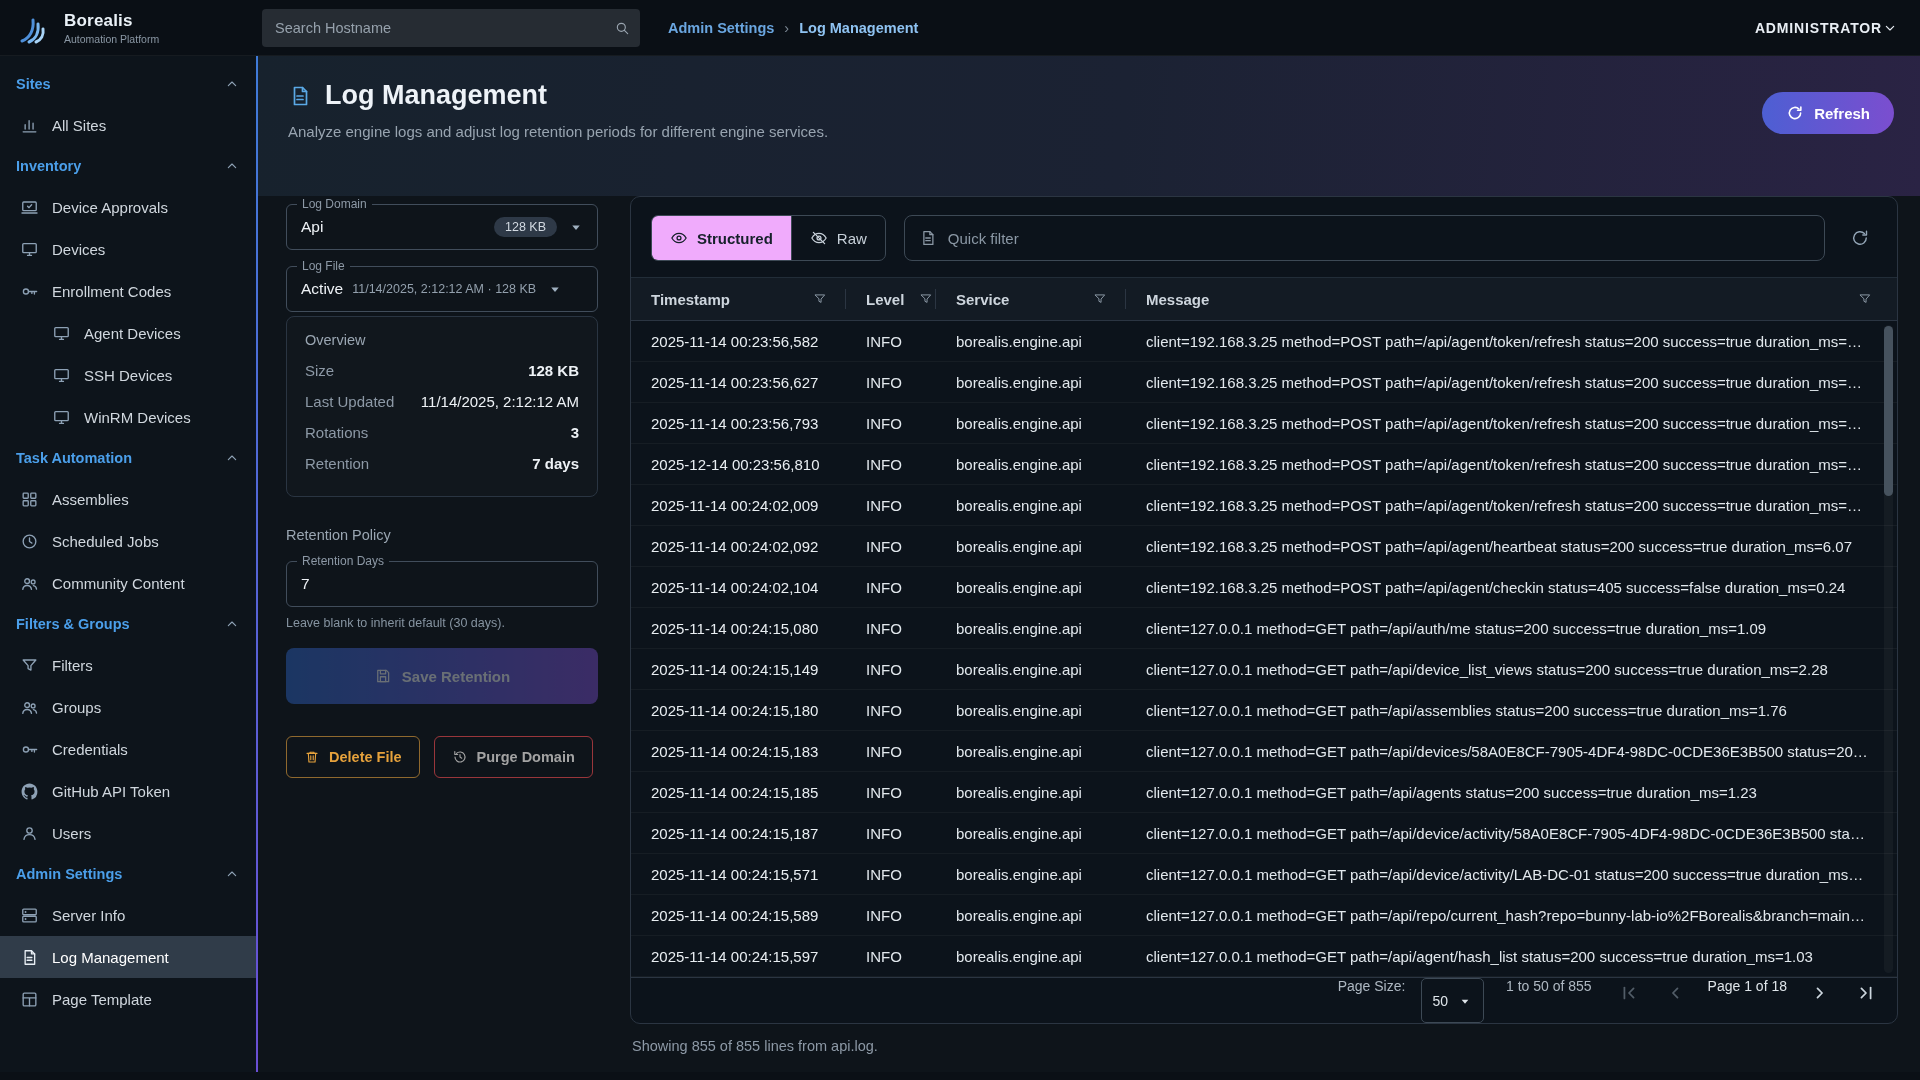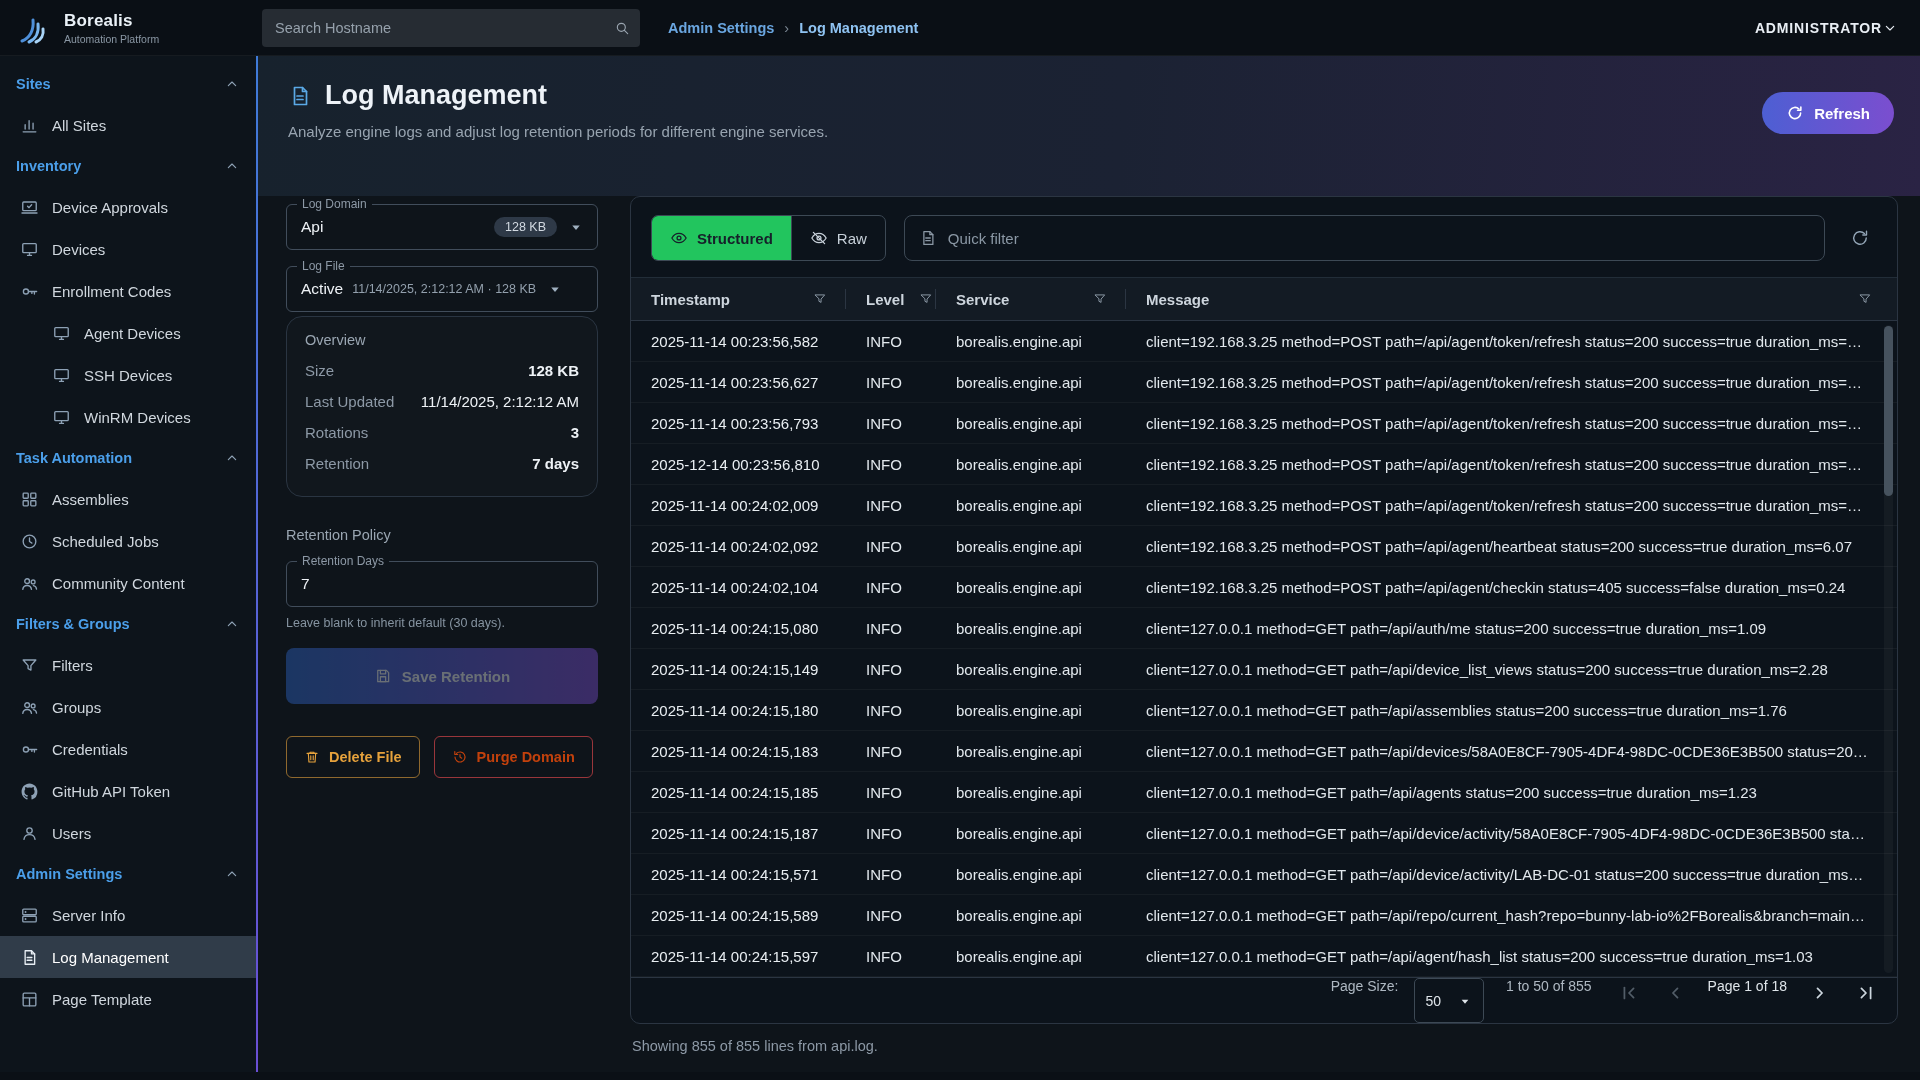--- a/index.html
+++ b/index.html
@@ -66,51 +66,51 @@
     display:flex; align-items:center; padding:0 12px 0 14px; background:transparent; }
   .field-label { position:absolute; top:-8px; left:10px; background:#0e141a; padding:0 5px;
     font-size:12px; color:#8d99a6; white-space:nowrap; }
   .field-value { font-size:15.5px; color:#eef2f6; white-space:nowrap; }
   .field-meta { font-size:12.5px; color:#93a0ad; margin-left:9px; white-space:nowrap; overflow:hidden; }
   .chip { margin-left:auto; background:#2e3947; color:#d3dae2; font-size:12.5px; border-radius:11px;
     padding:3px 11px; white-space:nowrap; }
   .caret { color:#9fb0c0; margin-left:10px; flex:0 0 auto; }
   .mb16 { margin-bottom:16px; }
 
-  .card { border:1px solid #2a3542; border-radius:16px; background:rgba(255,255,255,.015);
+  .card { border:1px solid #2a3542; border-radius:8px; background:rgba(255,255,255,.015);
     padding:15px 18px 10px; margin-top:4px; margin-bottom:30px; }
   .card-title { color:#9aa6b2; font-size:14.5px; margin-bottom:12px; }
   .kv { display:flex; justify-content:space-between; align-items:baseline; margin:14px 0; font-size:15px; }
   .kv .k { color:#8d99a6; }
   .kv .v { color:#eef2f6; font-weight:700; }
   .kv .v-date { font-weight:400; }
 
   .ret-heading { color:#9aa6b2; font-size:14.5px; margin:0 0 18px; }
   .field input { flex:1; background:transparent; border:none; outline:none; color:#eef2f6; font-size:15.5px; }
   .helper { font-size:12.5px; color:#8694a1; margin:9px 0 18px; }
   .save-btn { width:100%; height:56px; border:none; border-radius:8px;
     background:linear-gradient(90deg,#2e66c8,#7a4ecf); opacity:.42; color:#e6ecf2;
     font-size:15px; font-weight:700; display:flex; align-items:center; justify-content:center; gap:10px;
     margin-bottom:32px; cursor:default; }
   .danger-row { display:flex; gap:14px; }
   .btn-outline { height:42px; padding:0 17px; border-radius:6px; background:transparent;
     display:flex; align-items:center; gap:9px; font-size:14.5px; font-weight:700; }
   .btn-delete { color:#e6a23c; border:1px solid rgba(230,162,60,.6); }
-  .btn-purge { color:#c2410c; border:1px solid rgba(229,72,77,.65);justify-content:space-between; }
+  .btn-purge { color:#a3a3a3; border:1px solid rgba(229,72,77,.65);justify-content:space-between; }
 
   
   .right-col { flex:1; margin-left:32px; display:flex; flex-direction:column; min-width:0; }
   .log-panel { height:828px; border:1px solid #2b3542; border-radius:10px; background:#0c131b;
     display:flex; flex-direction:column; overflow:hidden; }
   .panel-toolbar { display:flex; align-items:center; gap:18px; padding:18px 20px 16px; }
   .toggle-group { display:flex; height:46px; border:1px solid #3d4955; border-radius:7px; overflow:hidden; flex:0 0 auto; }
   .toggle { display:flex; align-items:center; gap:9px; padding:0 18px; font-size:15px;
     background:transparent; color:#c7d0d9; border:none; }
   .toggle + .toggle { border-left:1px solid #3d4955; }
-  .toggle.active { background:#22c55e; color:#16202a; font-weight:600; }
+  .toggle.active { background:#f0abfc; color:#16202a; font-weight:600; }
   .quick-filter { flex:1; display:flex; align-items:center; gap:11px; height:46px;
     border:1px solid #3d4955; border-radius:8px; padding:0 14px; color:#8b98a5; min-width:0; }
   .quick-filter input { flex:1; background:transparent; border:none; outline:none; color:#dfe5ea; font-size:15px; }
   .quick-filter input::placeholder { color:#8b98a5; }
   .icon-btn { background:none; border:none; color:#93a5b6; width:34px; height:34px;
     display:flex; align-items:center; justify-content:center; flex:0 0 auto; }
 
   .grid { flex:1; display:flex; flex-direction:column; overflow:hidden; }
   .grid-header { height:44px; flex:0 0 44px; display:flex; align-items:center; background:#131b24;
     border-top:1px solid #222d38; border-bottom:1px solid #2b3542; font-size:15px; font-weight:700; color:#cdd5dd; }
@@ -131,21 +131,21 @@
   .cell-ts { width:215px; flex:0 0 215px; color:#e9eef2; }
   .cell-level { width:90px; flex:0 0 90px; }
   .cell-service { width:190px; flex:0 0 190px; }
   .cell-msg { flex:1; min-width:0; text-overflow:ellipsis; padding-right:28px; }
   .vscroll { position:absolute; right:4px; top:4px; bottom:4px; width:9px;
     background:rgba(255,255,255,.04); border-radius:5px; }
   .vthumb { width:9px; height:170px; background:#46525e; border-radius:5px; margin-top:1px; }
 
   .panel-footer { height:46px; flex:0 0 46px; border-top:1px solid #2b3542; display:flex; 
     justify-content:flex-end; gap:16px; padding:0 16px; font-size:14px; color:#aeb8c2; }
-  .page-size { display:flex; align-items:center; gap:16px; border:1px solid #3d4955; border-radius:5px;
+  .page-size { display:flex; align-items:center; gap:9px; border:1px solid #3d4955; border-radius:5px;
     padding:4px 10px; color:#dfe5ea; background:none; font-size:14px; }
   .pf-range { margin:0 6px; }
   .pg-btn { background:none; border:none; color:#cdd6de; width:30px; height:30px;
     display:flex; align-items:center; justify-content:center; }
   .pg-btn.disabled { color:#525d68; cursor:default; }
   .page-label { color:#dfe5ea; margin:0 2px; }
 
   .status-line { margin:14px 0 0 2px; font-size:14.5px; color:#8d99a6; }
 </style>
 </head>

